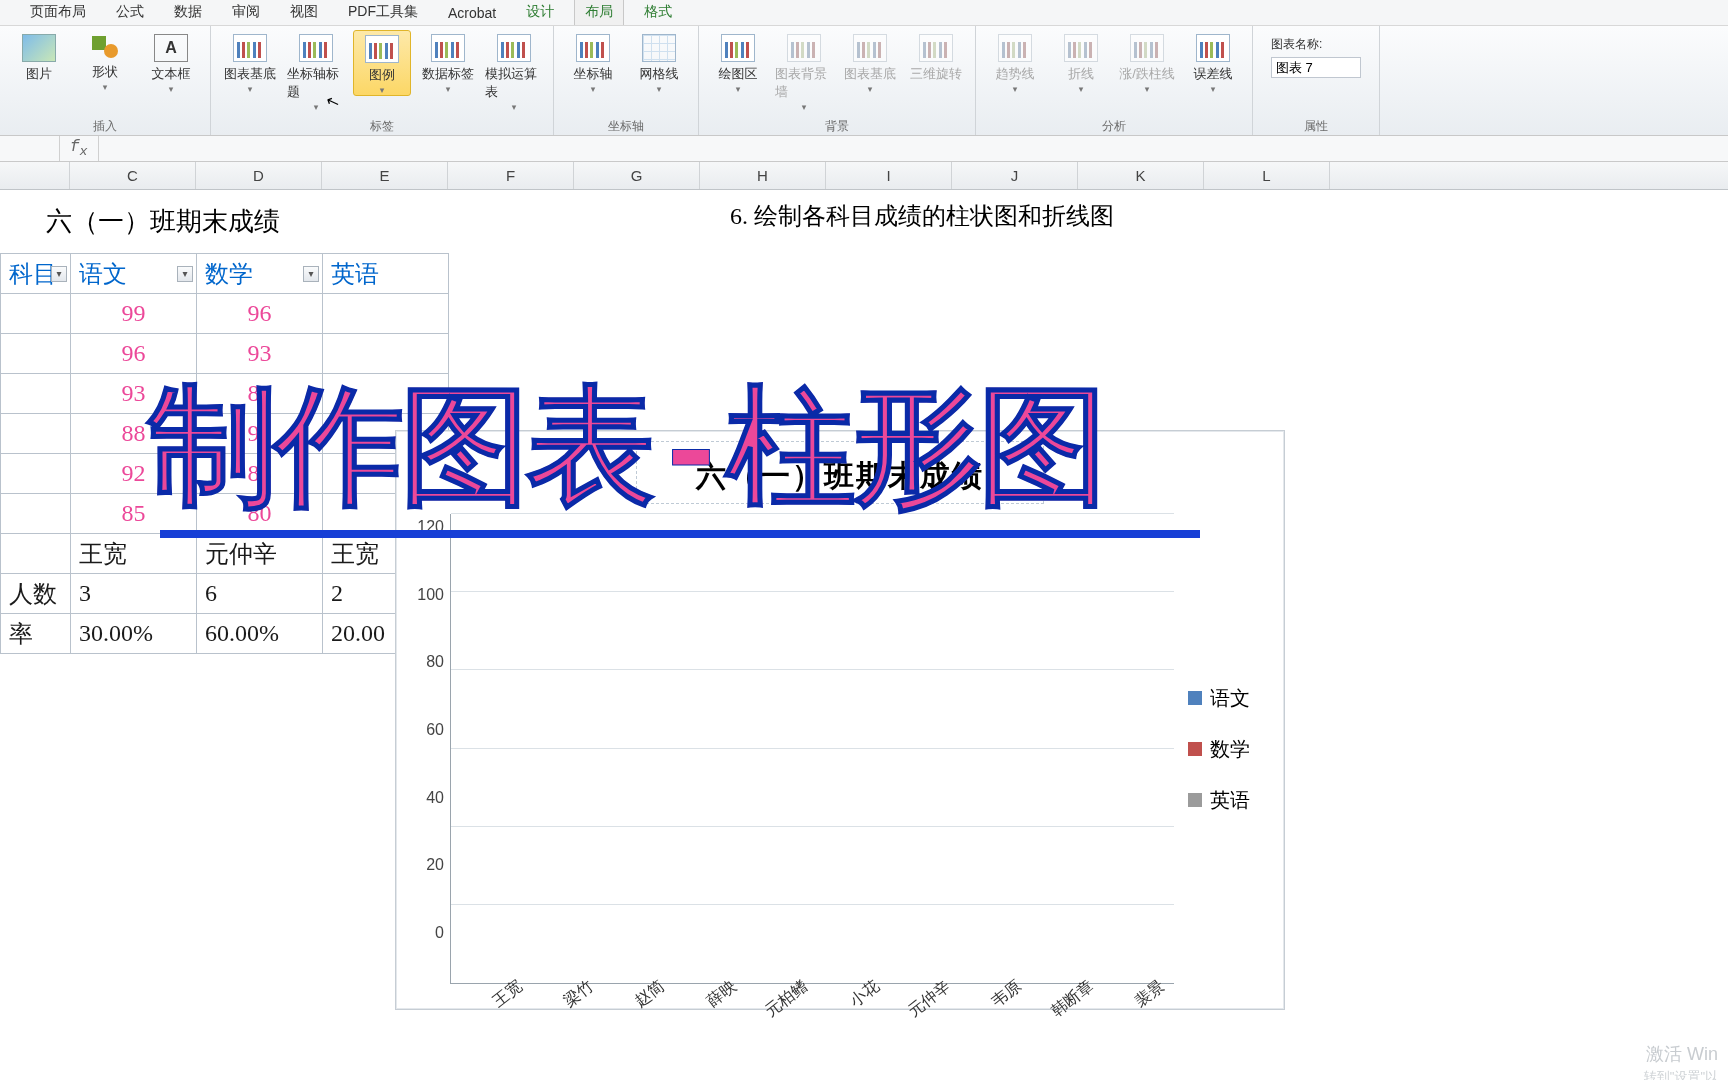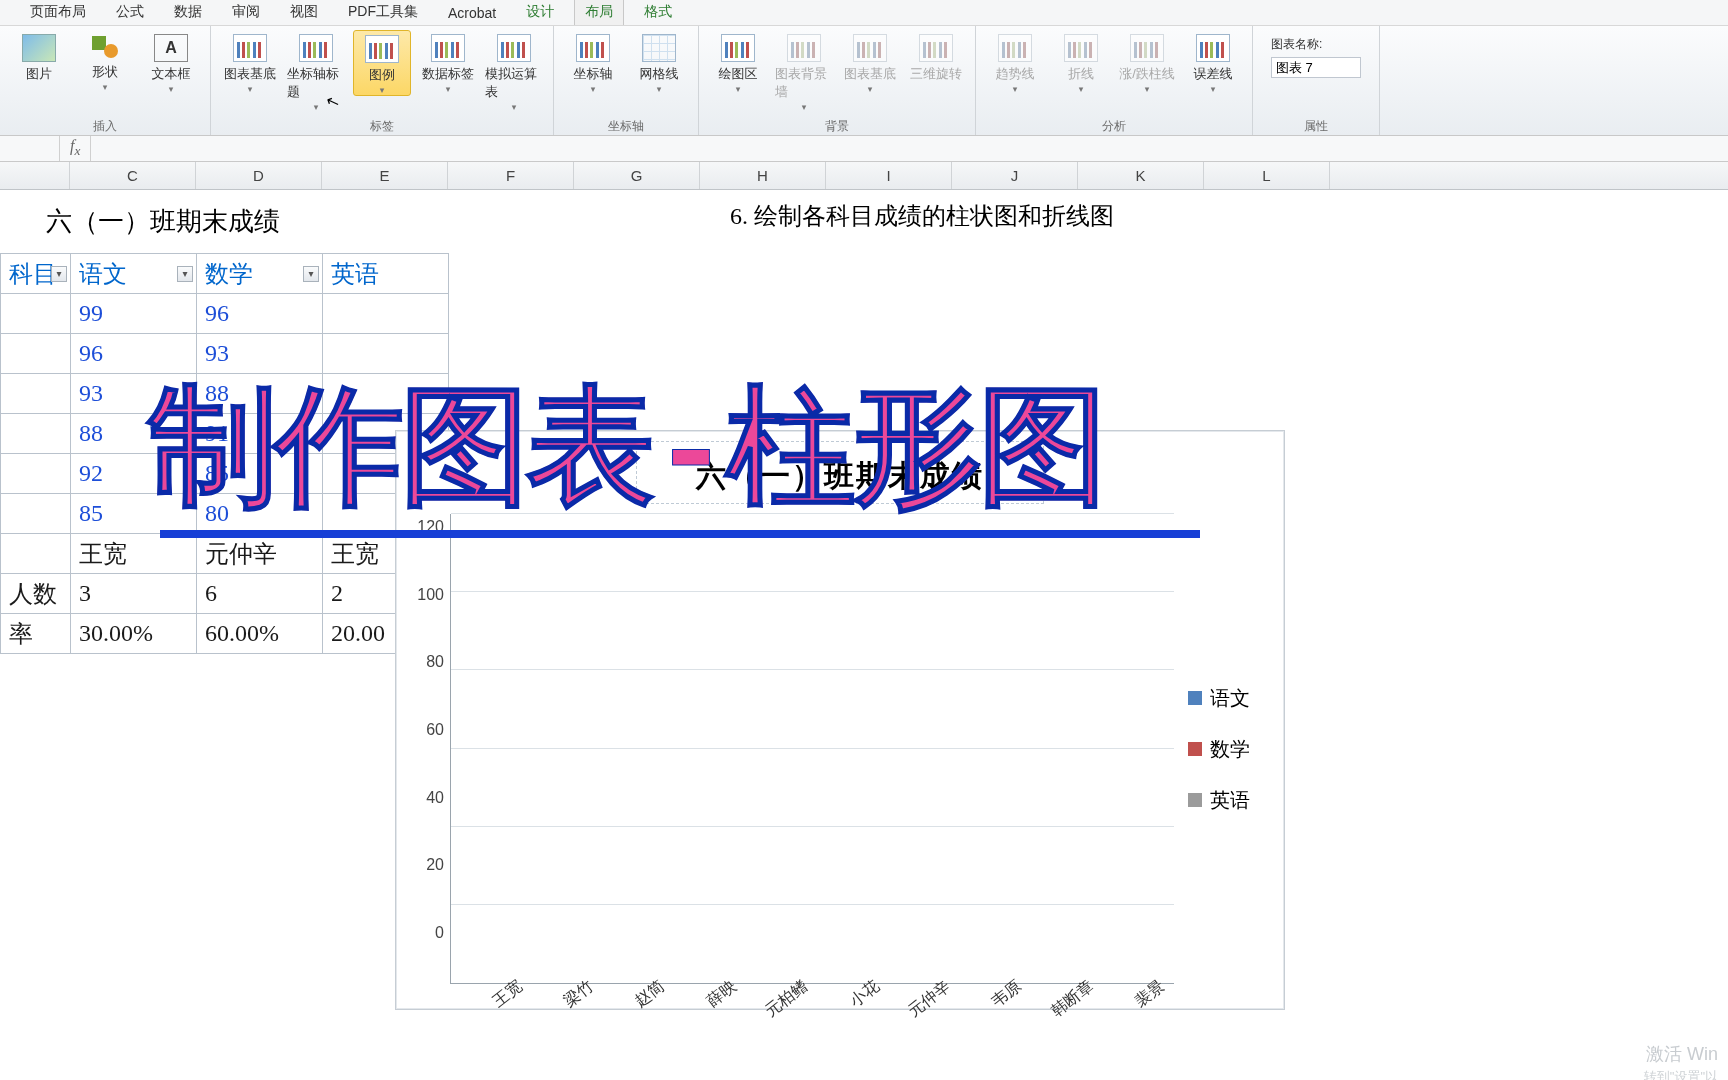--- a/index.html
+++ b/index.html
@@ -33,37 +33,37 @@
   .ico-chart::after { content:""; position:absolute; left:3px; right:3px; bottom:3px; height:16px; background: repeating-linear-gradient(90deg,#4f81bd 0 3px,#fff 3px 5px,#c0504d 5px 8px,#fff 8px 10px,#9bbb59 10px 13px,#fff 13px 16px); }
   .ico-grid { background:linear-gradient(#fff,#fff); border:1px solid #9fb6cc; background-image: linear-gradient(#cfe0ef 1px,transparent 1px), linear-gradient(90deg,#cfe0ef 1px,transparent 1px); background-size:8px 8px; }
 
   
   .propbox { display:flex; flex-direction:column; font-size:12px; color:#333; gap:4px; padding:6px 8px 0; }
   .propbox input { width:90px; font-size:13px; padding:2px 4px; border:1px solid #c0c7d0; background:#fff; }
 
   
   .fxbar { display:flex; align-items:center; height:26px; border-bottom:1px solid #c9c9c9; background:#f7f8f9; }
   .namebox { width:60px; border-right:1px solid #d0d0d0; height:100%; }
-  .fx { font-style:italic; font-family:Liberation Serif, serif; color:#666; padding:0 10px; font-size:16px;}
+  .fx { font-style:italic; font-family:Liberation Mono, monospace; color:#666; padding:0 10px; font-size:16px;}
   .fxline { flex:1; border-left:1px solid #d0d0d0; height:100%; }
 
   
   .colhdrs { display:flex; height:28px; background:linear-gradient(#f6f7f8,#e9ecef); border-bottom:1px solid #c0c4c8; }
   .ch { border-right:1px solid #d0d3d6; text-align:center; font-size:15px; color:#444; line-height:28px; }
 
   
   .ws { position:relative; }
   .title-cell { font-size:26px; font-family:"SimSun"; padding:14px 0 14px 46px; }
   .task-text { position:absolute; left:730px; top:10px; font-size:24px; font-family:"SimSun"; }
 
   table.data { border-collapse:collapse; font-family:"SimSun"; font-size:24px; }
   table.data td, table.data th { border:1px solid #b9c2cc; height:40px; padding:0 8px; }
   table.data th { font-weight:normal; color:#0066cc; text-align:left; position:relative; background:#fff;}
   .filter-arrow { position:absolute; right:3px; top:50%; transform:translateY(-50%); width:16px; height:16px; border:1px solid #a9b2bb; background:linear-gradient(#fafbfc,#e3e7ec); font-size:10px; color:#555; display:flex;align-items:center;justify-content:center;}
-  td.num { text-align:left; color:#1d4ed8;margin-left:20px; }
+  td.num { text-align:center; color:#ec4899;margin-left:20px; }
   td.hdr { color:#1a1a1a; }
 
   
   .chart-obj { position:absolute; left:395px; top:240px; width:890px; height:580px; background:#fff; border:1px solid #c6cdd4; box-shadow:0 0 0 1px #e4e8ec inset; }
   .chart-title { text-align:center; font-size:30px; font-weight:bold; font-family:"SimSun"; padding:14px 0 6px; letter-spacing:2px; border:1px dashed #bfcad5; margin:10px 240px;}
   .plot-wrap { display:flex; padding:0 10px 10px 14px; height:480px; }
   .yaxis { display:flex; flex-direction:column; justify-content:space-between; font-size:16px; color:#444; padding:4px 6px 42px 0; text-align:right; width:40px;}
   .plot { flex:1; position:relative; border-left:1px solid #9aa4ad; border-bottom:1px solid #9aa4ad; }
   .gridline { position:absolute; left:0; right:0; border-top:1px solid #dbe1e6; }
   .bars { position:absolute; left:0; right:0; bottom:0; top:0; display:flex; justify-content:space-around; align-items:flex-end; padding:0 6px;}

